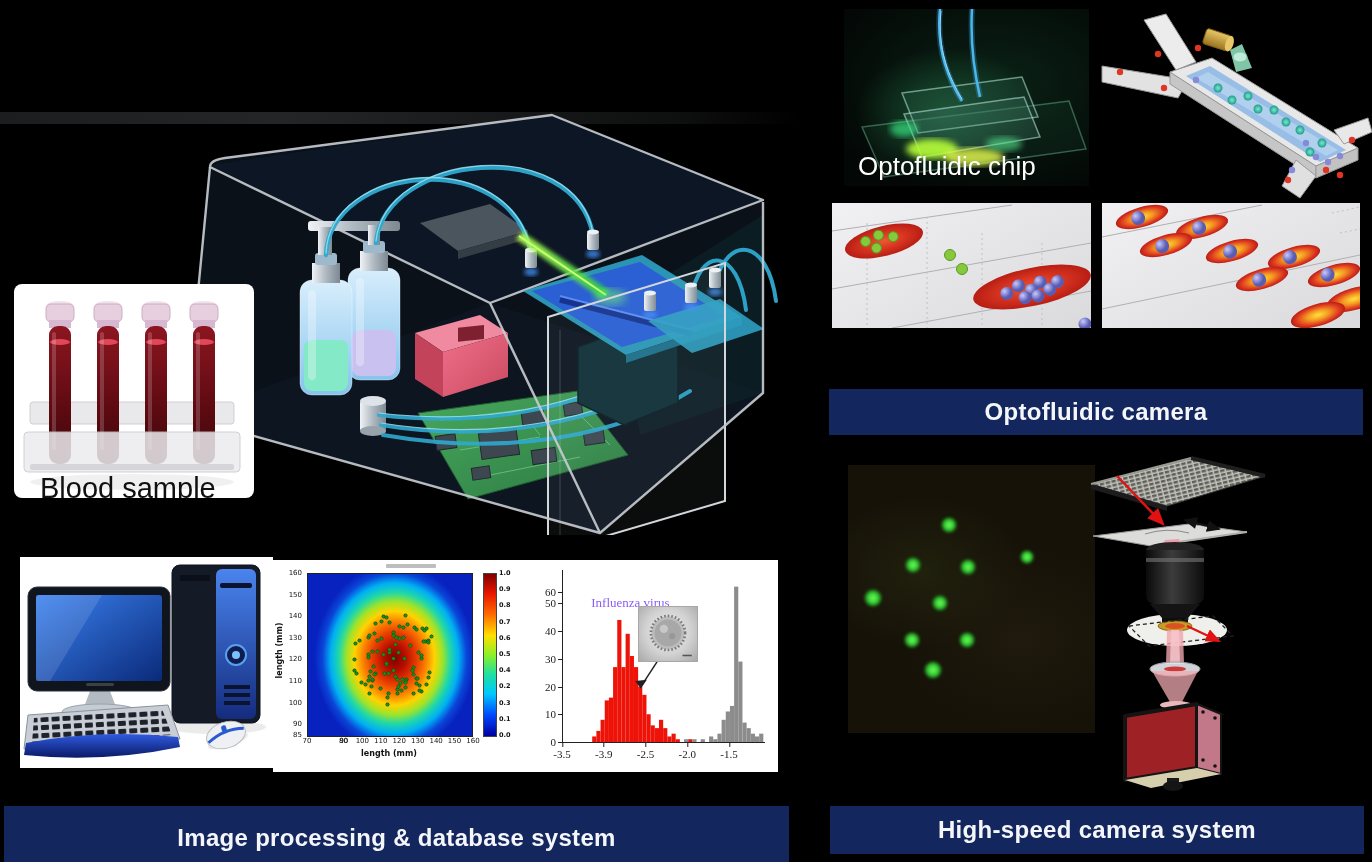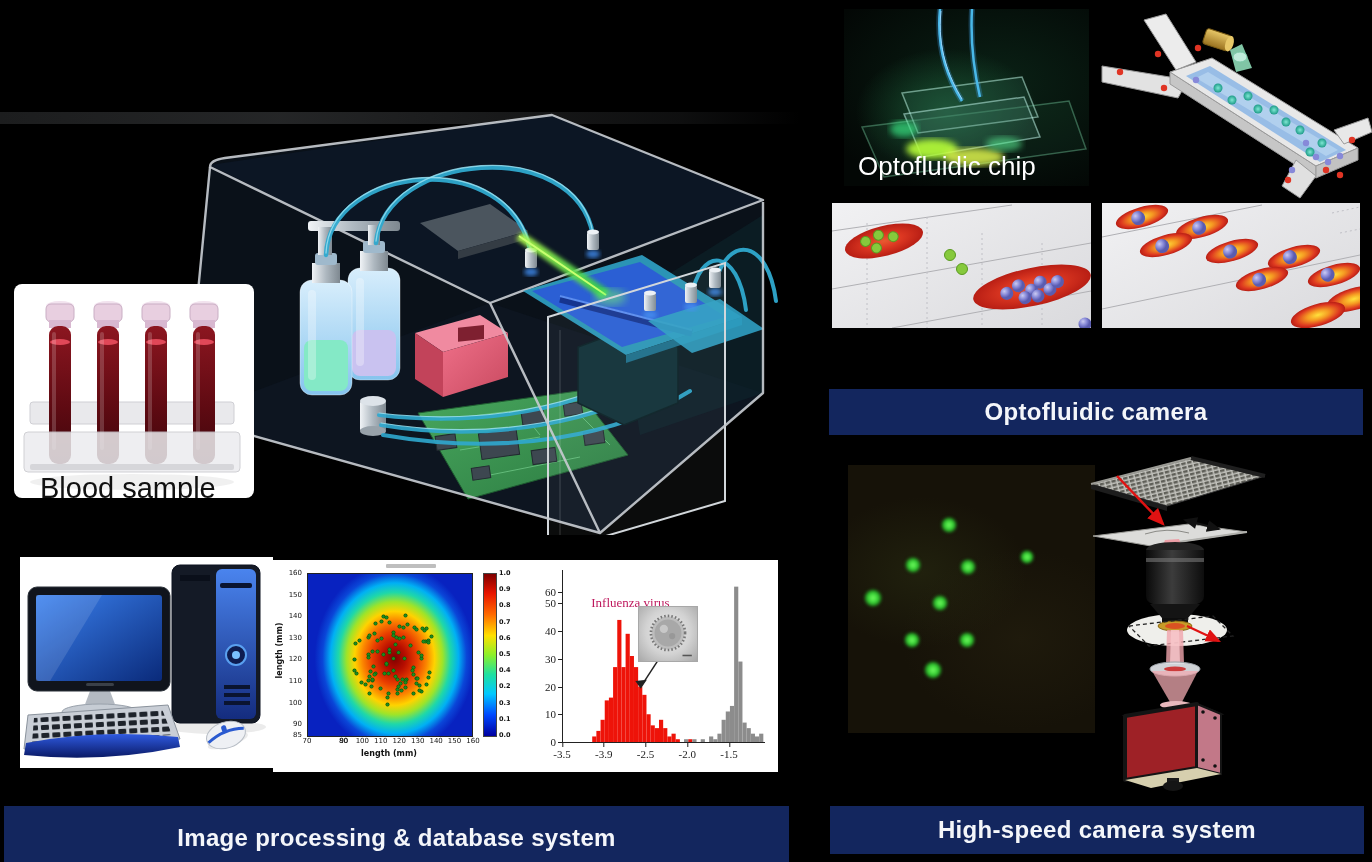--- a/index.html
+++ b/index.html
@@ -79,21 +79,21 @@
   .hist-plot svg{position:absolute;inset:0;width:100%;height:100%;}
   .hist-xticks{position:absolute;left:32px;top:184px;width:202px;height:16px;}
   .hist-xticks span{position:absolute;transform:translateX(-50%);top:4px;
     font:11px "Liberation Serif",serif;color:#222;}
   .hist-xticks span::before{content:'';position:absolute;left:50%;top:-5px;width:1px;height:4px;background:#222;}
   .hist-yticks{position:absolute;left:2px;top:10px;width:28px;height:172px;}
   .hist-yticks span{position:absolute;transform:translateY(-50%);right:4px;
     font:11px "Liberation Serif",serif;color:#222;}
   .hist-yticks span::after{content:'';position:absolute;right:-6px;top:50%;width:4px;height:1px;background:#222;}
   .hist-annot{position:absolute;left:14%;top:15%;width:82px;font:13px "Liberation Serif",serif;
-    color:#be185d;line-height:1.1;}
+    color:#8b5cf6;line-height:1.1;}
   .hist-inset{position:absolute;left:37%;top:21%;width:58px;height:54px;border:1px solid #a8a8a8;
     background:radial-gradient(circle at 50% 46%,#f0f0f0 0%,#d2d2d2 55%,#a8a8a8 100%);}
 
   
   .cell-panel{position:absolute;overflow:hidden;background:linear-gradient(150deg,#f1f1f3,#dadadd);}
 </style>
 </head>
 <body>
 
 <div class="page">

